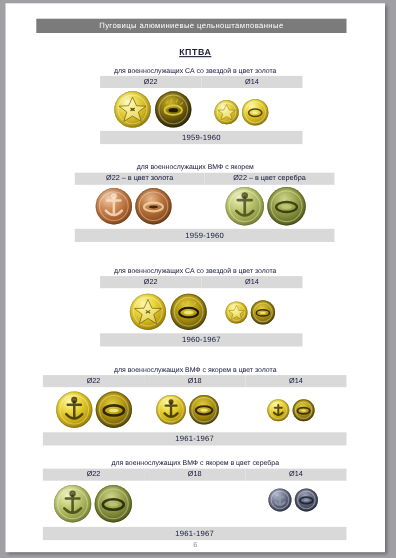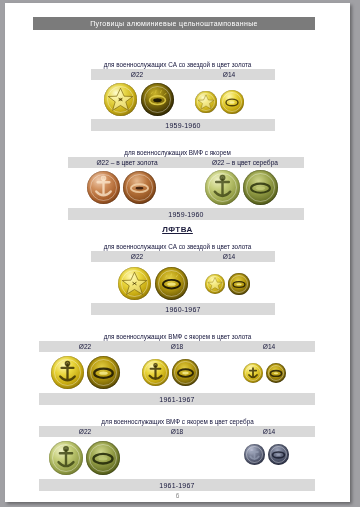--- a/index.html
+++ b/index.html
@@ -160,20 +160,21 @@
 </head>
 <body>
 
 <div id="page-wrap">
   <div id="page">
 
     <div class="title-bar">
       <span>Пуговицы алюминиевые цельноштампованные</span>
     </div>
 
+    <div class="section-head" style="top:40px;">КПТВА</div>
 
     <div class="desc" style="top:58px;">для военнослужащих СА со звездой в цвет золота</div>
 
     <div class="colbar" style="left:86px; top:66px; width:92px;">Ø22</div>
     <div class="colbar" style="left:178px; top:66px; width:92px;">Ø14</div>
 
     <div class="btn b-gold-front" style="left:99px; top:80px; width:33px; height:33px;">
       <div class="rim"></div>
       <div class="emblem">
         <svg viewBox="0 0 100 100">
@@ -250,21 +251,20 @@
       <div class="emblem">
         <svg viewBox="0 0 100 100">
           <ellipse cx="50" cy="52" rx="27" ry="13" fill="none" stroke="rgba(35,42,8,0.8)" stroke-width="6"></ellipse>
           <ellipse cx="50" cy="52" rx="13" ry="5" fill="rgba(195,205,120,0.75)"></ellipse>
         </svg>
       </div>
     </div>
 
     <div class="datebar" style="left:63px; top:205px; width:236px;">1959-1960</div>
 
-    <div class="section-head" style="top:222px;">ЛФТВА</div>
 
     <div class="desc" style="top:240px;">для военнослужащих СА со звездой в цвет золота</div>
 
     <div class="colbar" style="left:86px; top:248px; width:92px;">Ø22</div>
     <div class="colbar" style="left:178px; top:248px; width:92px;">Ø14</div>
 
     <div class="btn b-gold-rich" style="left:113px; top:264px; width:33px; height:33px;">
       <div class="rim"></div>
       <div class="emblem">
         <svg viewBox="0 0 100 100">

